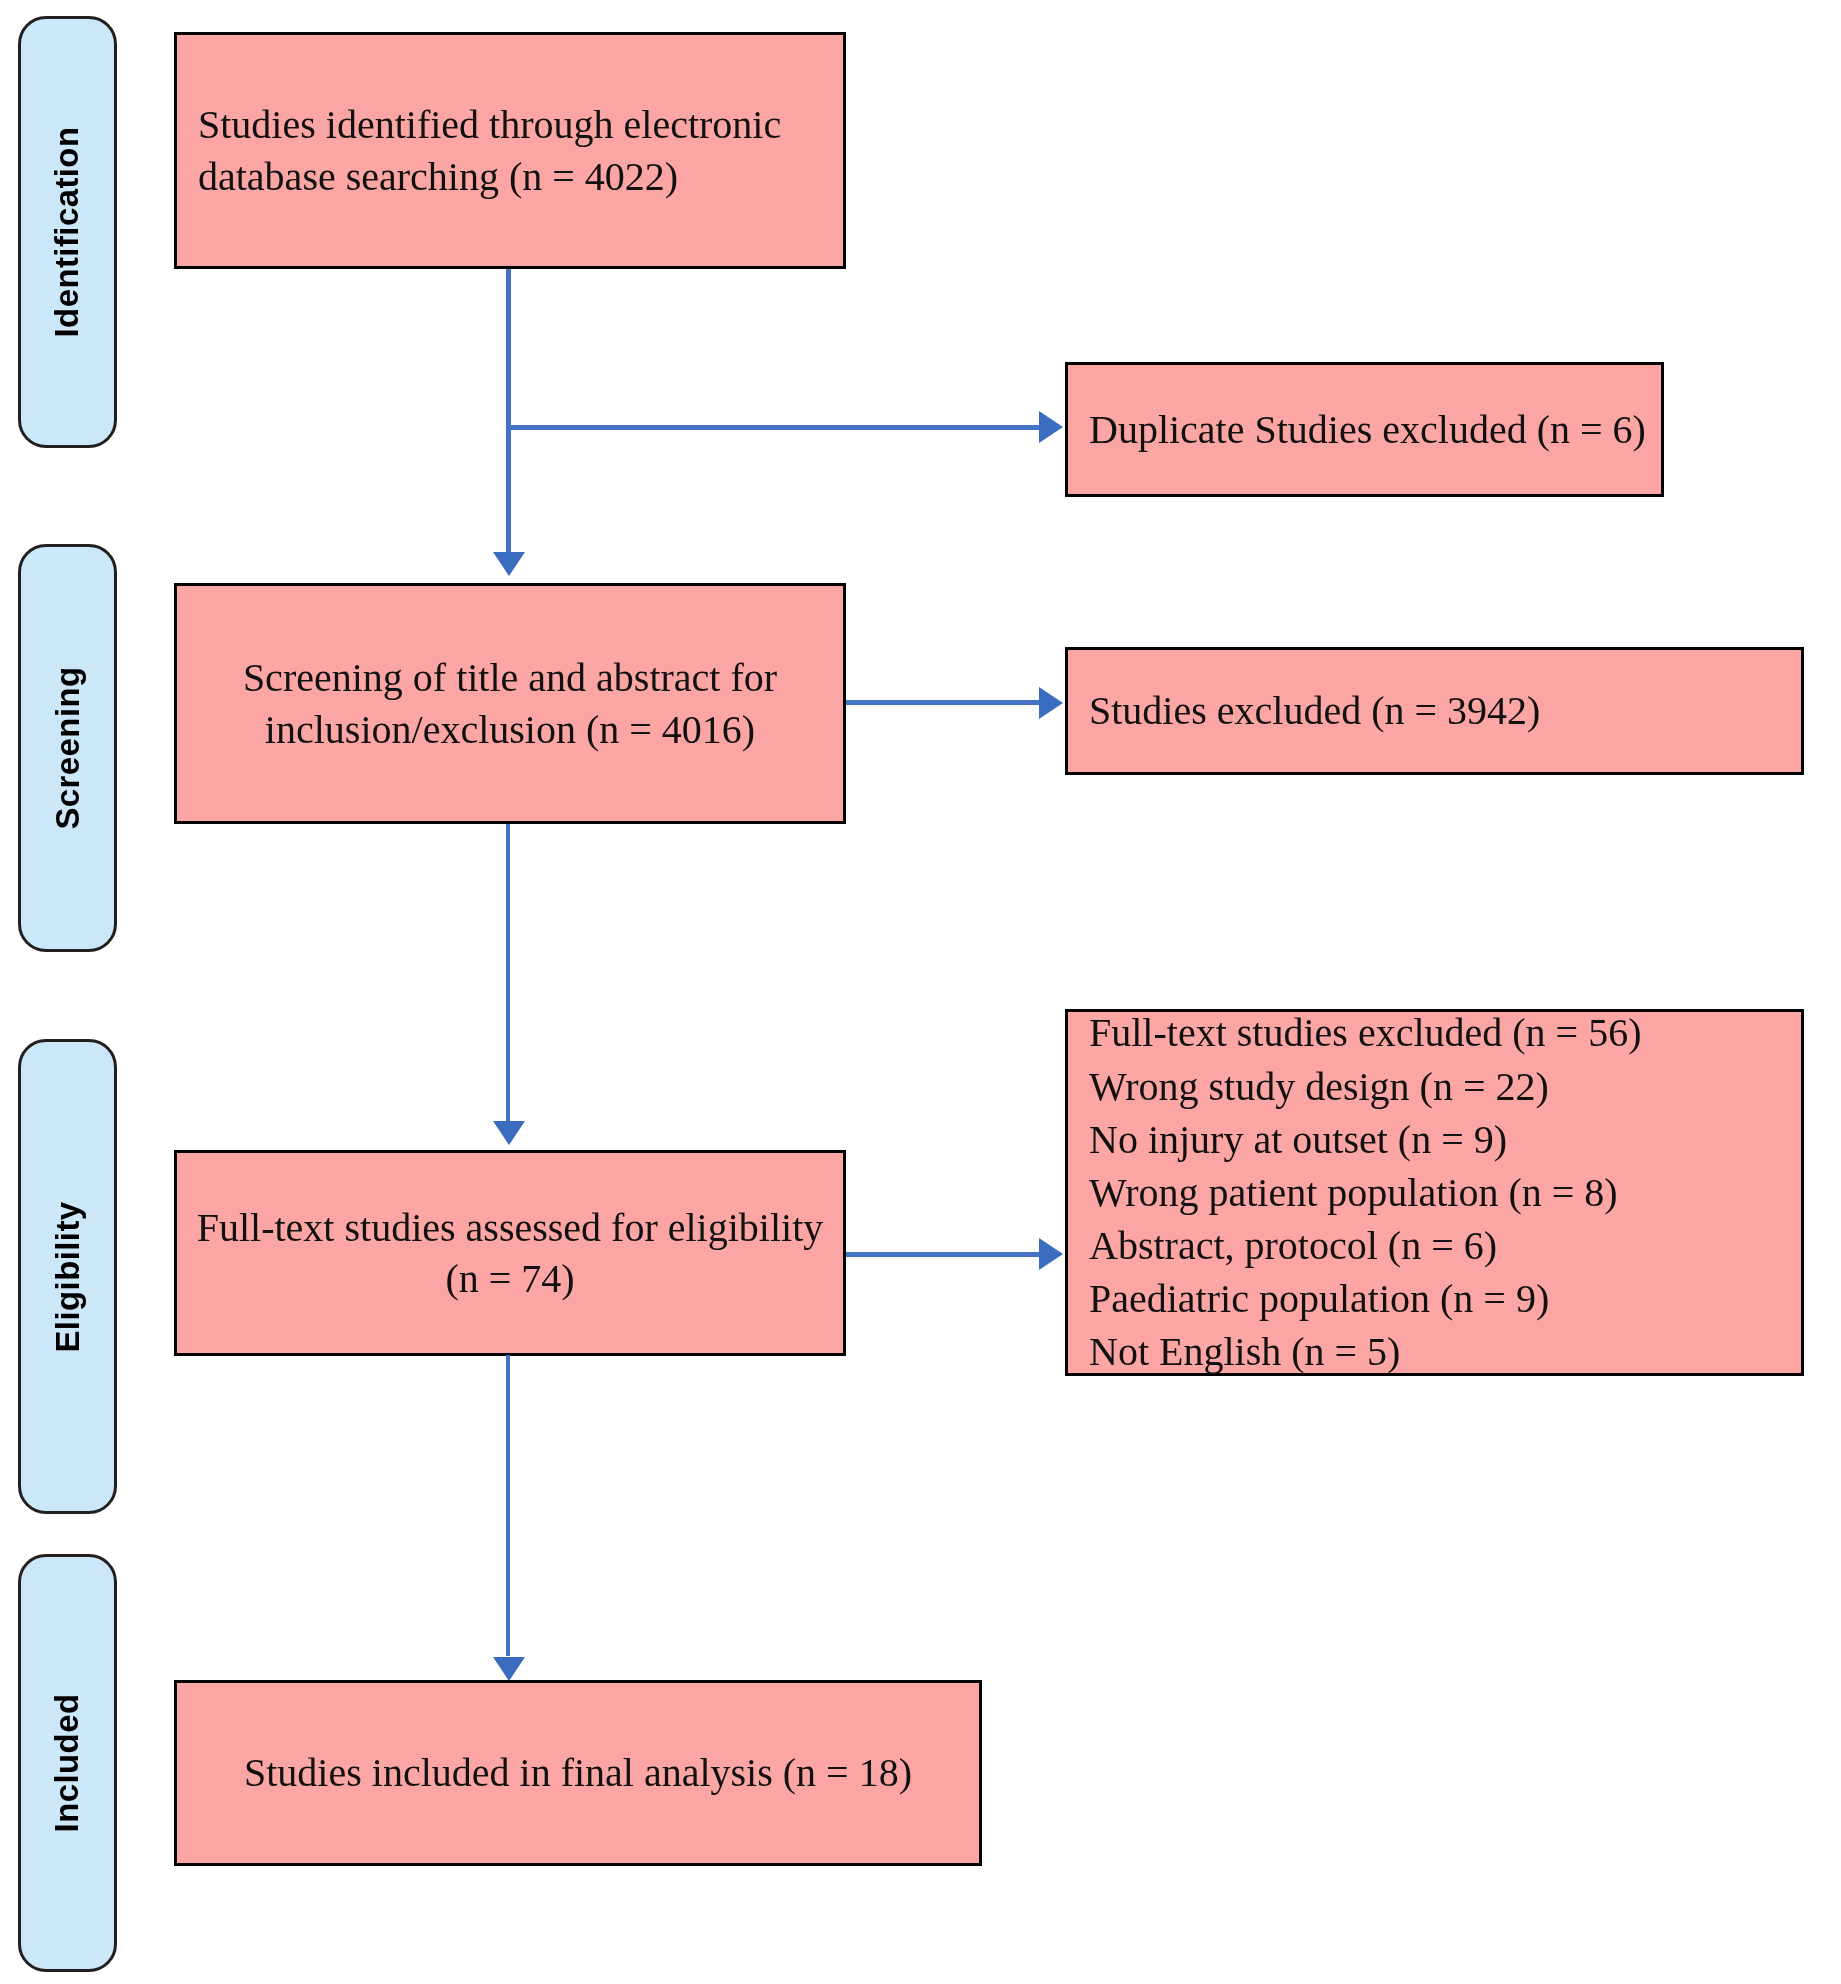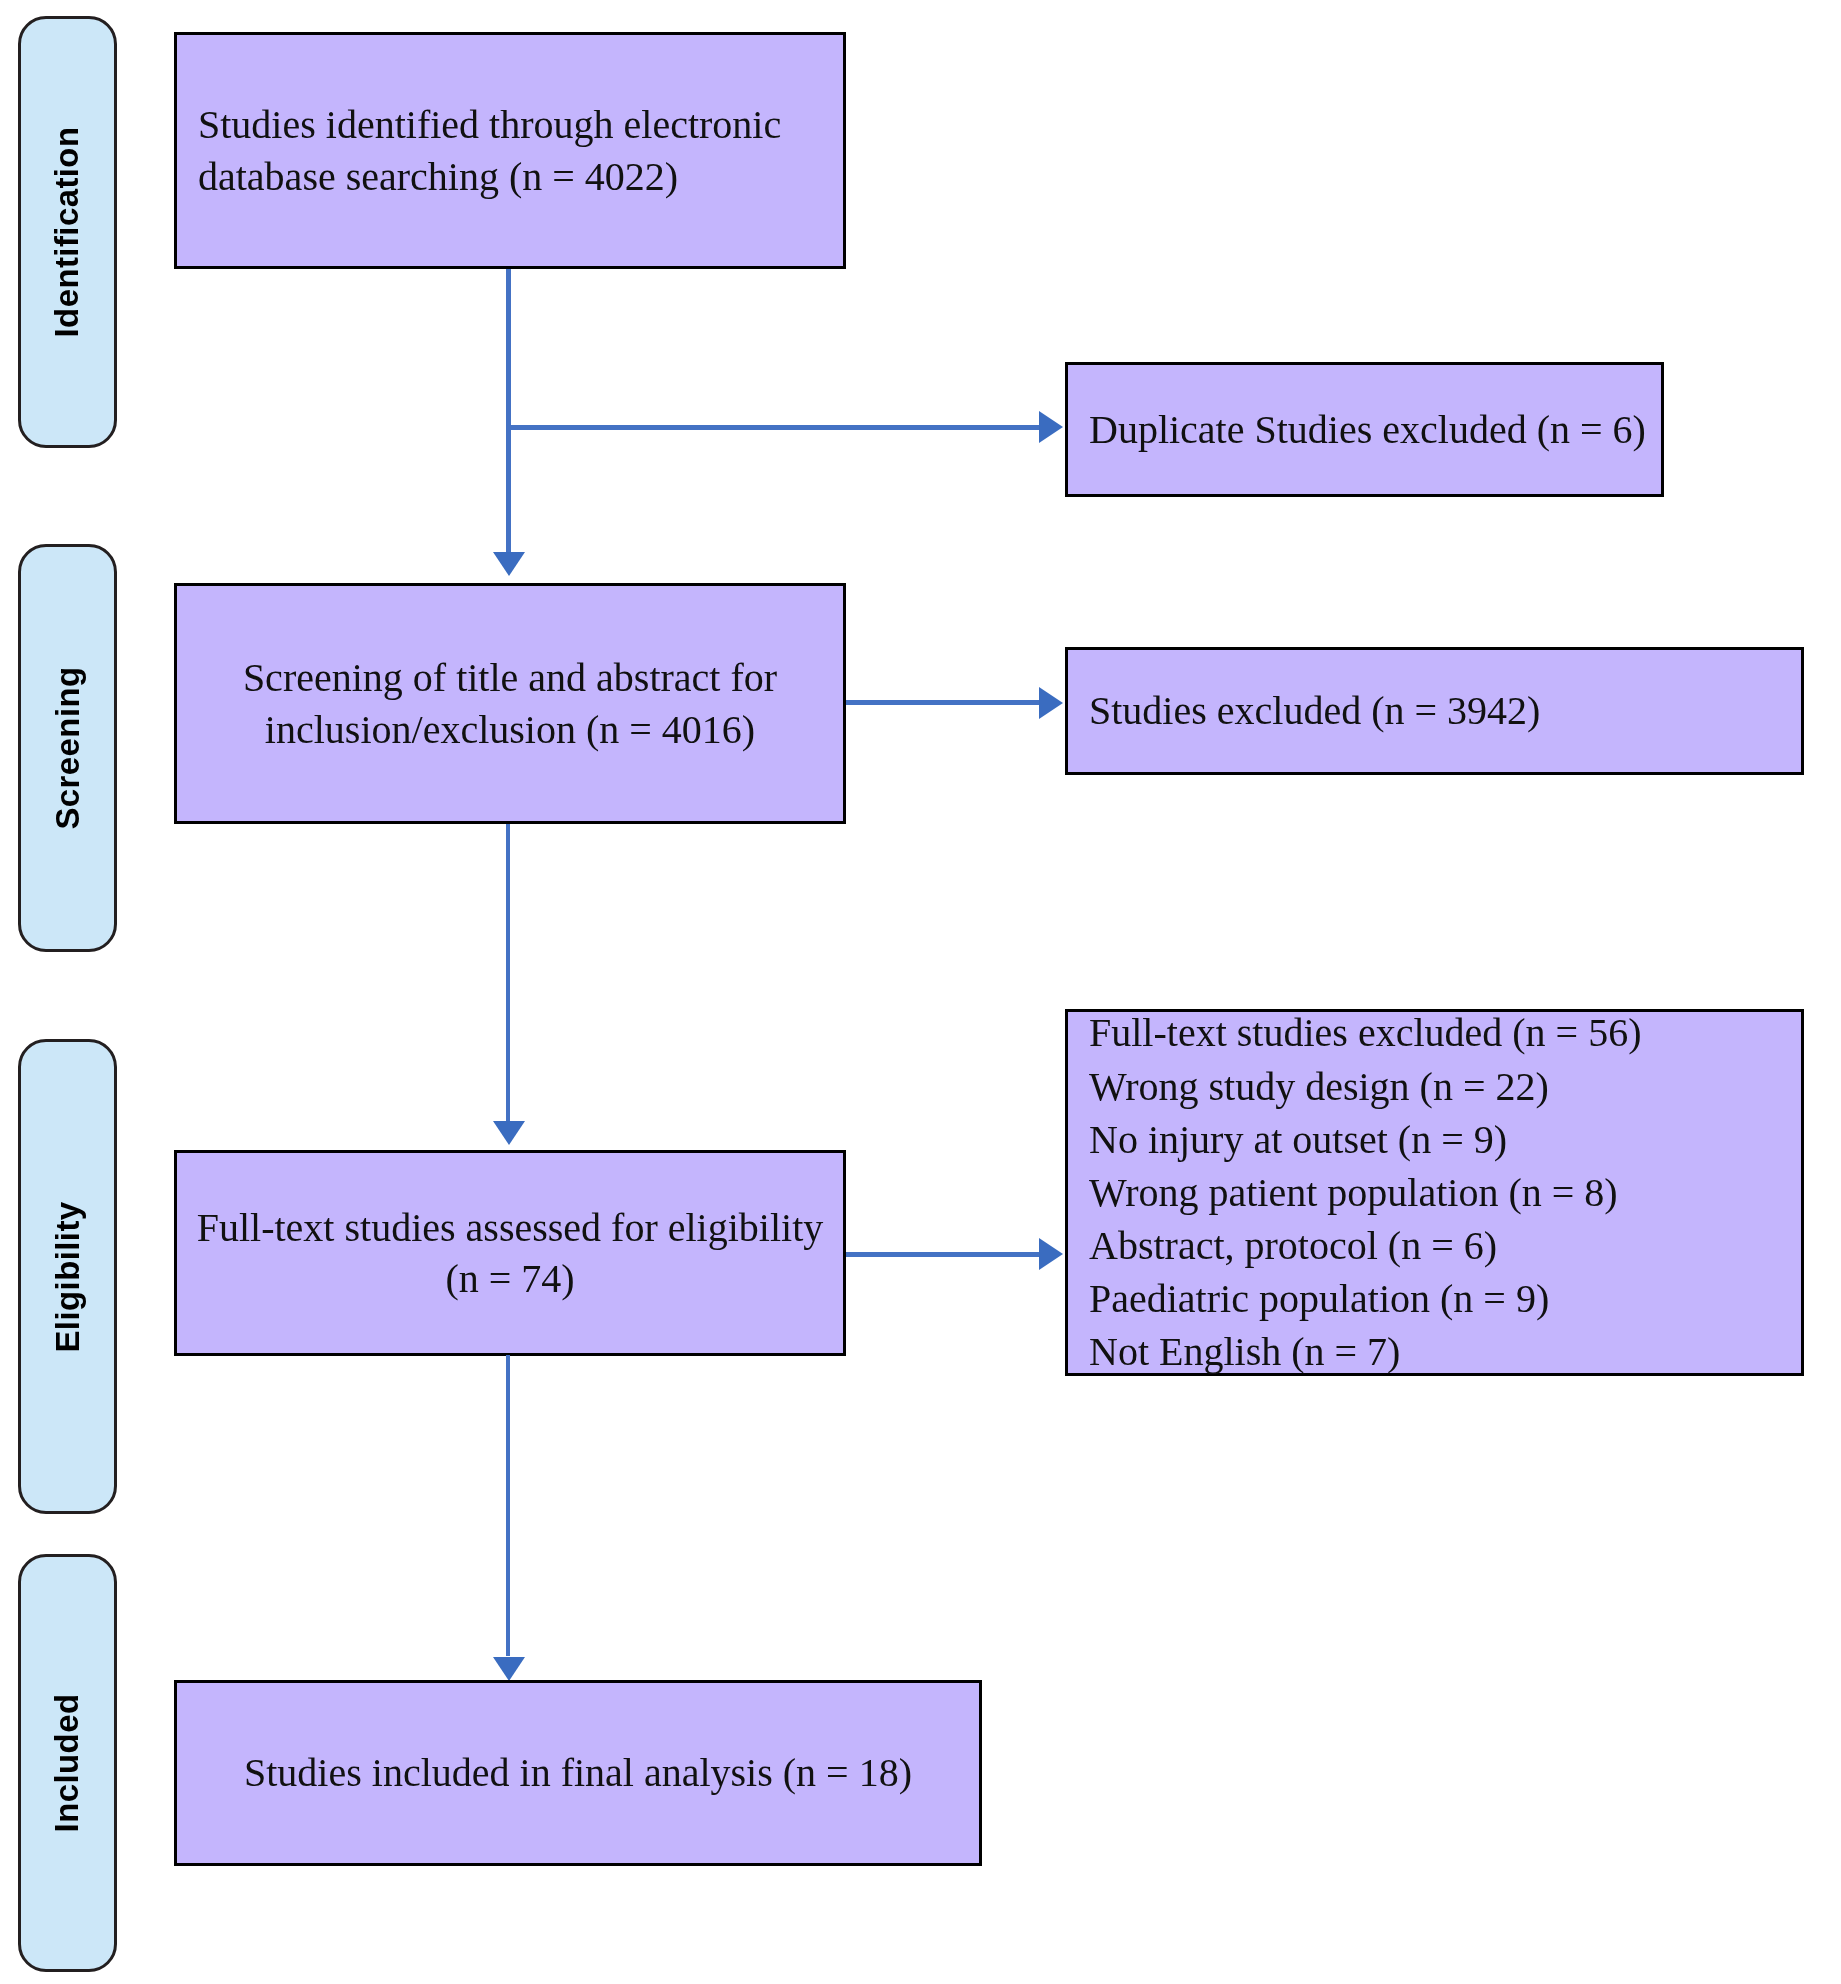--- a/index.html
+++ b/index.html
@@ -34,21 +34,21 @@
     font-size: 33px;
     letter-spacing: 0.4px;
     color: #000000;
     white-space: nowrap;
     transform: rotate(-90deg);
   }
 
   
   .flow-box {
     position: absolute;
-    background: #c4b5fd;
+    background: #fca5a5;
     border: 3.5px solid #000000;
     box-sizing: border-box;
     display: flex;
     align-items: center;
   }
   .flow-box.center-text {
     justify-content: center;
     text-align: center;
   }
   .flow-box.left-text {
@@ -171,21 +171,21 @@
   <div class="arrow-down" style="left:493px; top:1657px;"></div>
 
   <div class="flow-box left-text" style="left:1065px; top:1009px; width:739px; height:367px; align-items:center;">
     <ul class="excl-list">
       <li>Full-text studies excluded (n = 56)</li>
       <li>Wrong study design (n = 22)</li>
       <li>No injury at outset (n = 9)</li>
       <li>Wrong patient population (n = 8)</li>
       <li>Abstract, protocol (n = 6)</li>
       <li>Paediatric population (n = 9)</li>
-      <li>Not English (n = 7)</li>
+      <li>Not English (n = 5)</li>
     </ul>
   </div>
 
   <div class="flow-box center-text" style="left:174px; top:1680px; width:808px; height:186px;">
     <div class="box-text">Studies included in final analysis (n = 18)</div>
   </div>
 
 </div>
 
 

